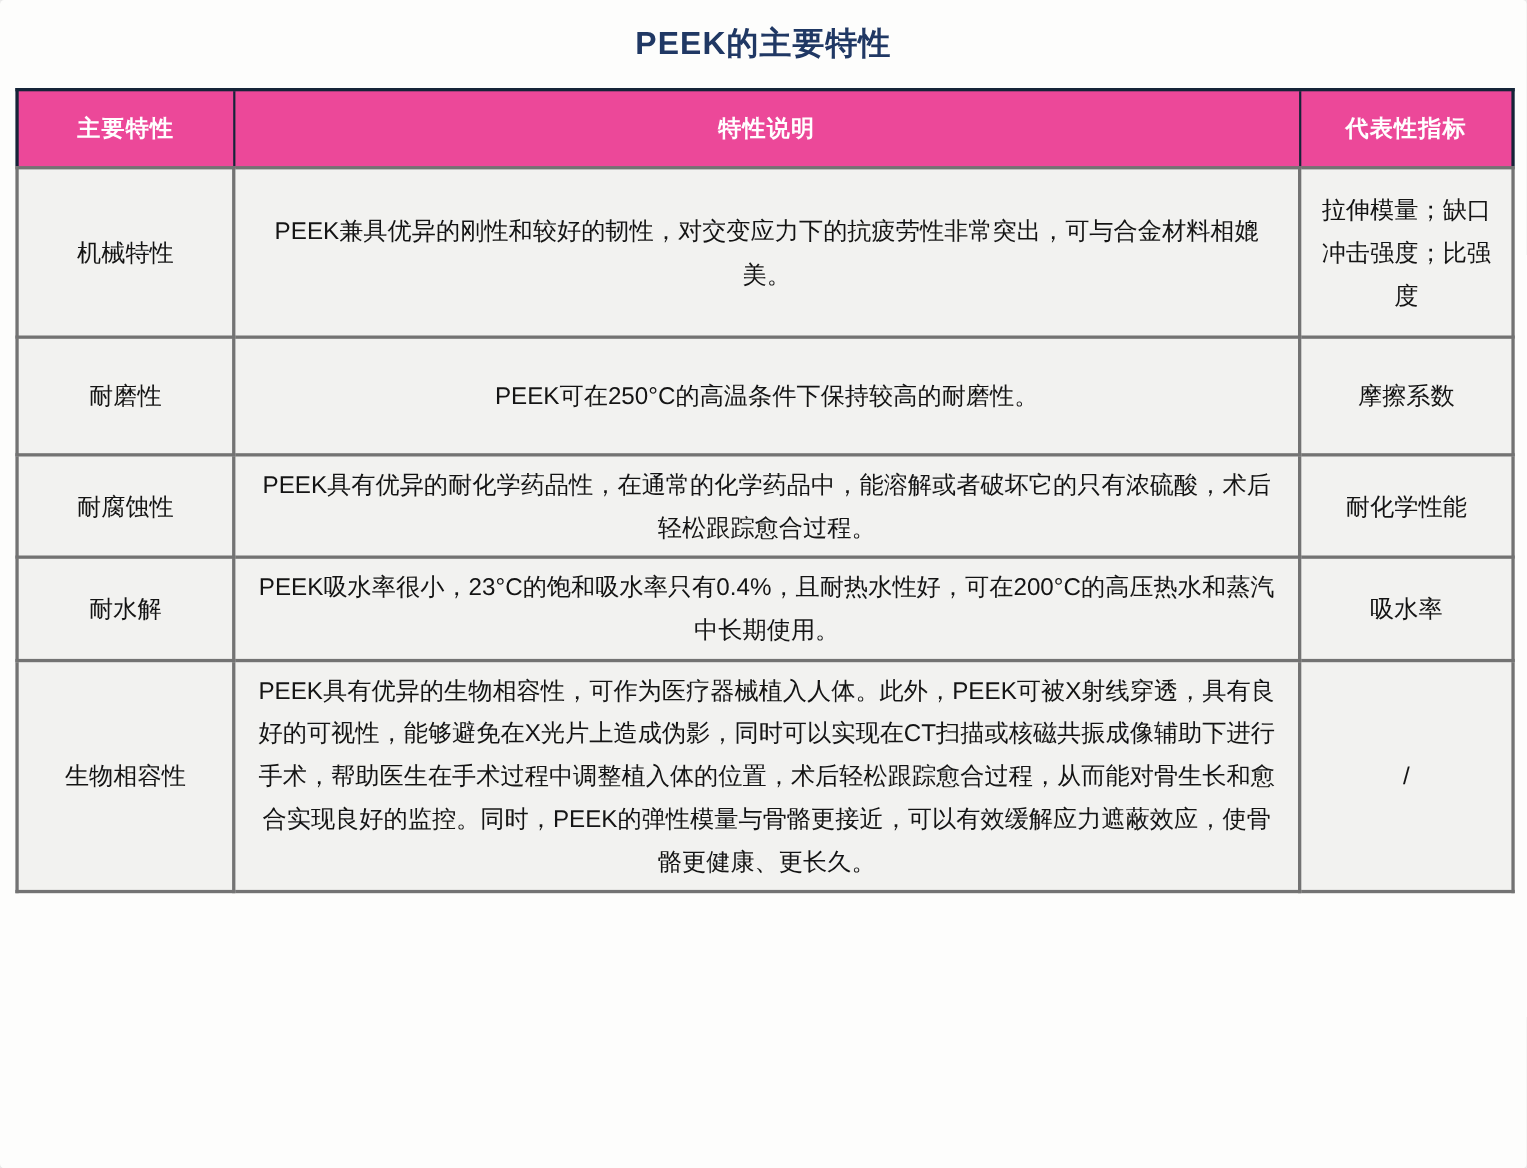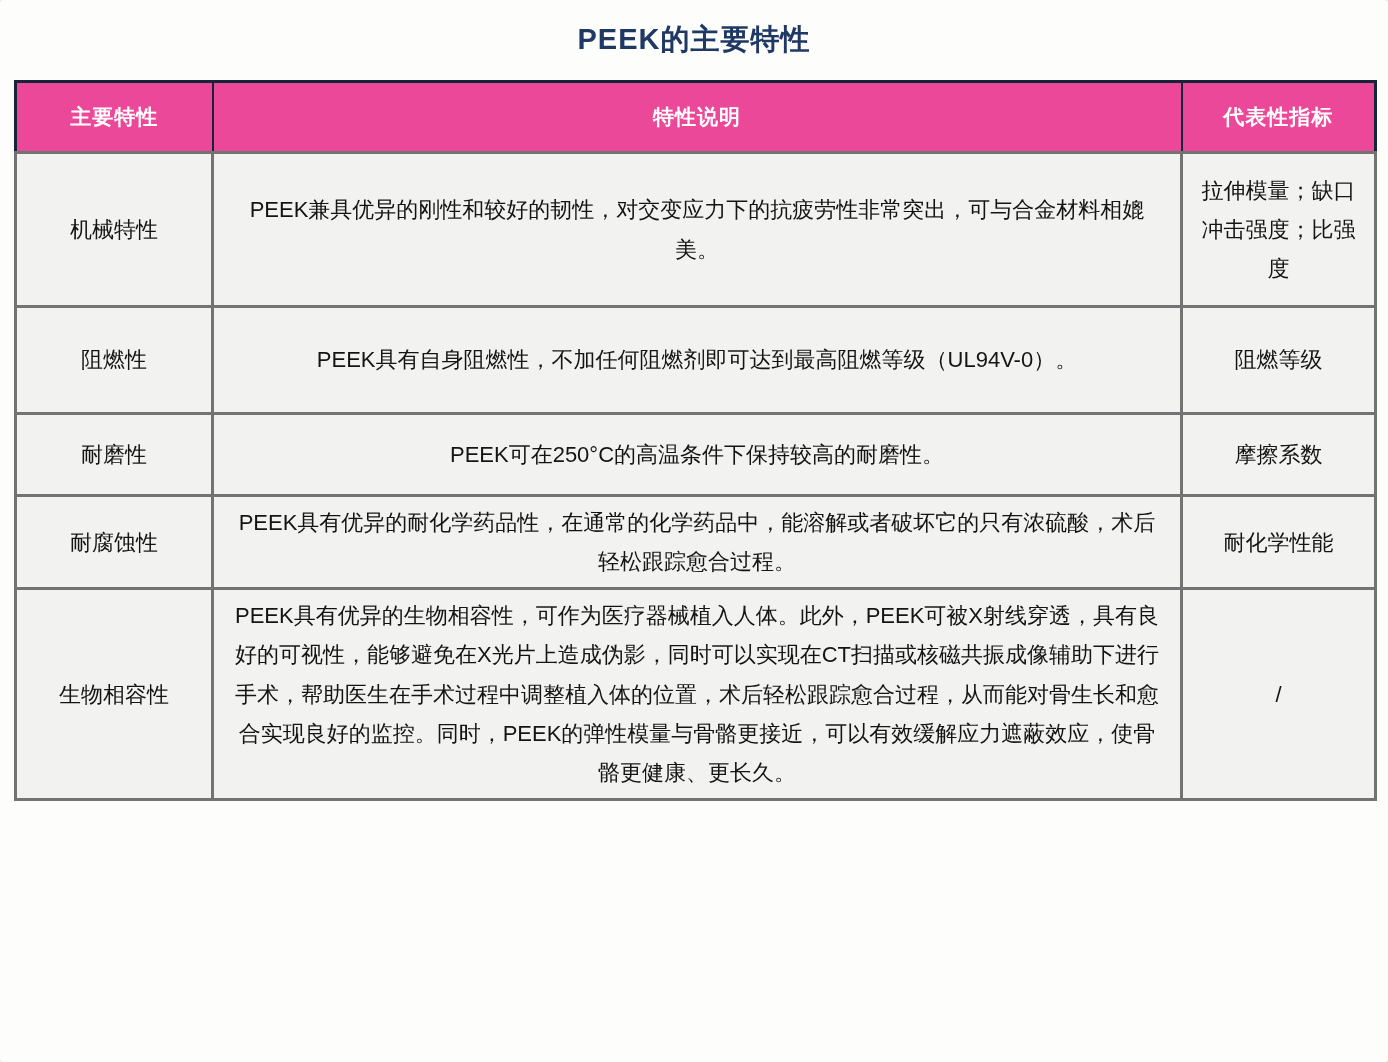--- a/index.html
+++ b/index.html
@@ -88,33 +88,33 @@
           <th>代表性指标</th>
         </tr>
       </thead>
       <tbody>
           <tr>
             <td>机械特性</td>
             <td>PEEK兼具优异的刚性和较好的韧性，对交变应力下的抗疲劳性非常突出，可与合金材料相媲美。</td>
             <td>拉伸模量；缺口冲击强度；比强度</td>
           </tr>
           <tr>
-            <td>阻燃性</td>
-            <td>PEEK具有自身阻燃性，不加任何阻燃剂即可达到最高阻燃等级（UL94V-0）。</td>
-            <td>阻燃等级</td>
-          </tr>
-          <tr>
             <td>耐磨性</td>
             <td>PEEK可在250°C的高温条件下保持较高的耐磨性。</td>
             <td>摩擦系数</td>
           </tr>
           <tr>
             <td>耐腐蚀性</td>
             <td>PEEK具有优异的耐化学药品性，在通常的化学药品中，能溶解或者破坏它的只有浓硫酸，术后轻松跟踪愈合过程。</td>
             <td>耐化学性能</td>
+          </tr>
+          <tr>
+            <td>耐水解</td>
+            <td>PEEK吸水率很小，23°C的饱和吸水率只有0.4%，且耐热水性好，可在200°C的高压热水和蒸汽中长期使用。</td>
+            <td>吸水率</td>
           </tr>
           <tr>
             <td>生物相容性</td>
             <td>PEEK具有优异的生物相容性，可作为医疗器械植入人体。此外，PEEK可被X射线穿透，具有良好的可视性，能够避免在X光片上造成伪影，同时可以实现在CT扫描或核磁共振成像辅助下进行手术，帮助医生在手术过程中调整植入体的位置，术后轻松跟踪愈合过程，从而能对骨生长和愈合实现良好的监控。同时，PEEK的弹性模量与骨骼更接近，可以有效缓解应力遮蔽效应，使骨骼更健康、更长久。</td>
             <td>/</td>
           </tr>
         </tbody>
     </table>
   </div>
 </div>

